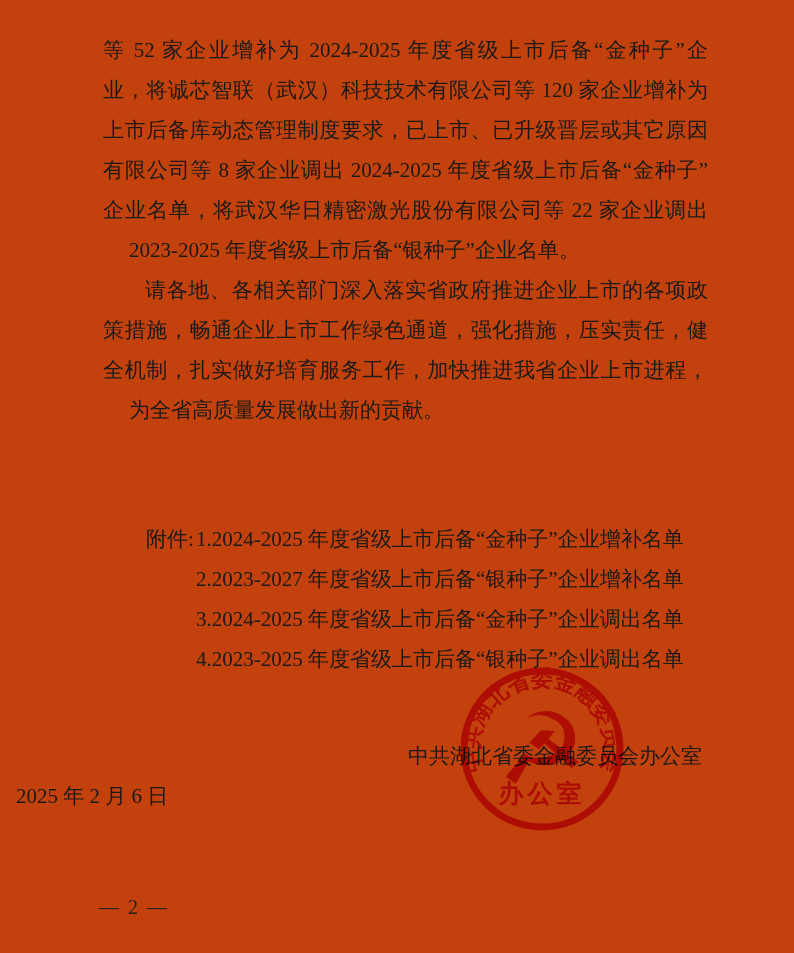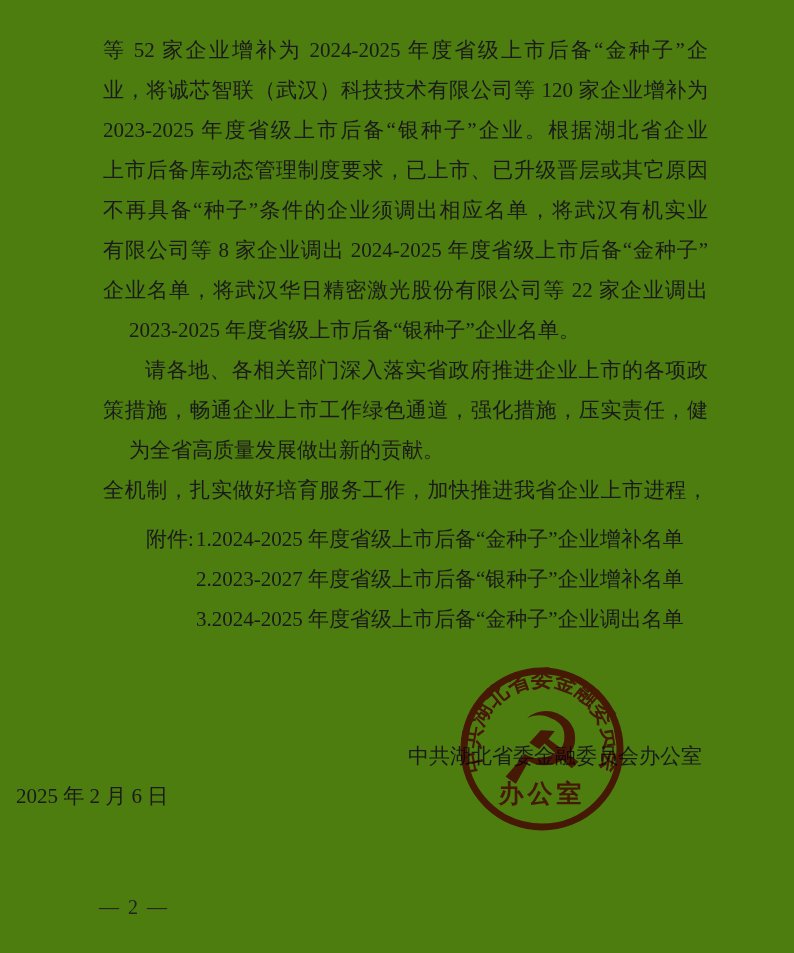--- a/index.html
+++ b/index.html
@@ -1,20 +1,20 @@
 <!DOCTYPE html>
 <html><head>
 <meta charset="utf-8">
 <style>
   html,body { margin:0; padding:0; background:#888; }
   .page {
     position:relative;
     width:794px; height:953px;
     margin:0 auto;
-    background:#4d7c0f;
+    background:#c2410c;
     font-family:"Liberation Serif","DejaVu Serif",serif;
     color:#1a1a1a;
     overflow:hidden;
   }
   .body-block {
     position:absolute;
     left:103px; top:30px; width:605px;
     font-size:21px;
   }
   .t-line {
@@ -67,42 +67,43 @@
   }
 </style>
 </head>
 <body>
 
 <div class="page">
 
   <div class="body-block">
     <div class="t-line fill">等 52 家企业增补为 2024-2025 年度省级上市后备“金种子”企</div>
     <div class="t-line fill">业，将诚芯智联（武汉）科技技术有限公司等 120 家企业增补为</div>
-    <div class="t-line fill">2023-2025 年度省级上市后备“银种子”企业。根据湖北省企业</div>
     <div class="t-line fill">上市后备库动态管理制度要求，已上市、已升级晋层或其它原因</div>
-    <div class="t-line fill">不再具备“种子”条件的企业须调出相应名单，将武汉有机实业</div>
     <div class="t-line fill">有限公司等 8 家企业调出 2024-2025 年度省级上市后备“金种子”</div>
     <div class="t-line fill">企业名单，将武汉华日精密激光股份有限公司等 22 家企业调出</div>
     <div class="t-line end">2023-2025 年度省级上市后备“银种子”企业名单。</div>
 
     <div class="t-line fill indent">请各地、各相关部门深入落实省政府推进企业上市的各项政</div>
     <div class="t-line fill">策措施，畅通企业上市工作绿色通道，强化措施，压实责任，健</div>
+    <div class="t-line fill">全机制，扎实做好培育服务工作，加快推进我省企业上市进程，</div>
     <div class="t-line end">为全省高质量发展做出新的贡献。</div>
-    <div class="t-line fill">全机制，扎实做好培育服务工作，加快推进我省企业上市进程，</div>
   </div>
 
   <div class="attachments">
     <div class="attach-row">
       <span class="attach-label">附件:</span><span>1.2024-2025 年度省级上市后备“金种子”企业增补名单</span>
     </div>
     <div class="attach-row cont">
       <span>2.2023-2027 年度省级上市后备“银种子”企业增补名单</span>
     </div>
     <div class="attach-row cont">
       <span>3.2024-2025 年度省级上市后备“金种子”企业调出名单</span>
+    </div>
+    <div class="attach-row cont">
+      <span>4.2023-2025 年度省级上市后备“银种子”企业调出名单</span>
     </div>
   </div>
 
   <div class="signature-org">中共湖北省委金融委员会办公室</div>
   <div class="signature-date">2025 年 2 月 6 日</div>
 
   <div class="seal">
     <svg width="172" height="172" viewBox="0 0 172 172">
       <defs>
         <path id="sealArc" d="M 28.9 112.6 A 63 63 0 1 1 143.1 112.6" fill="none"></path>

